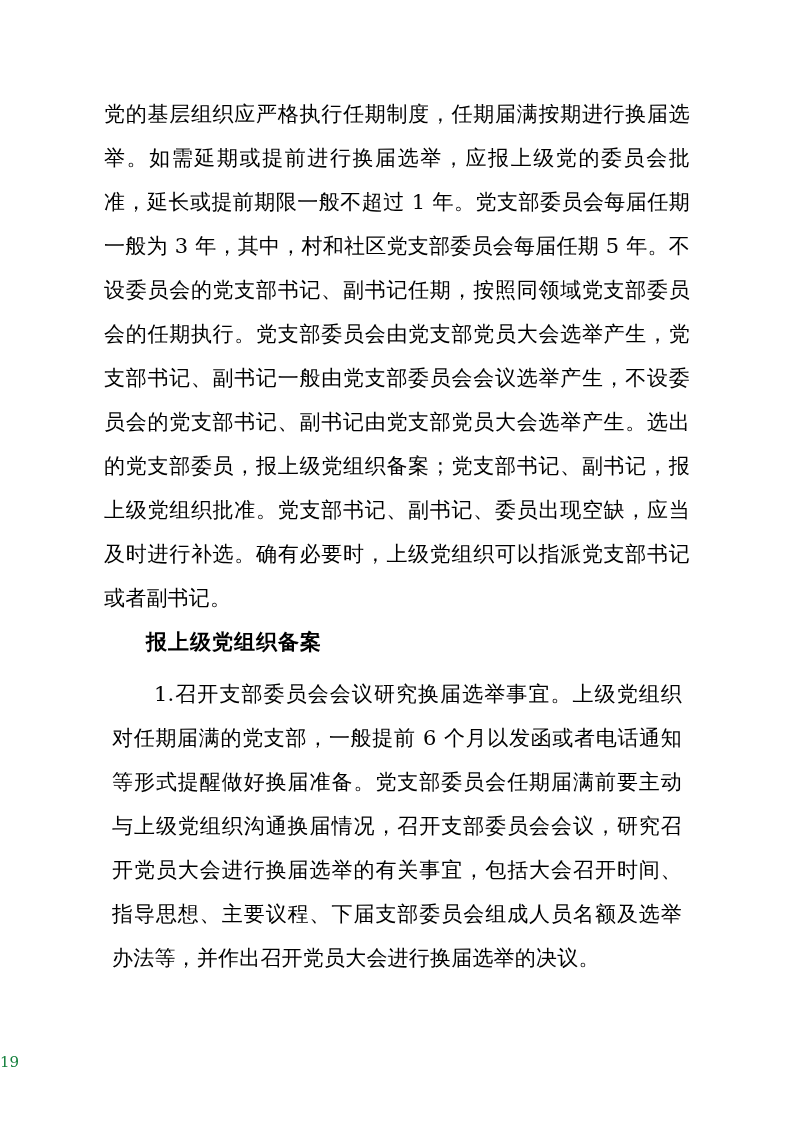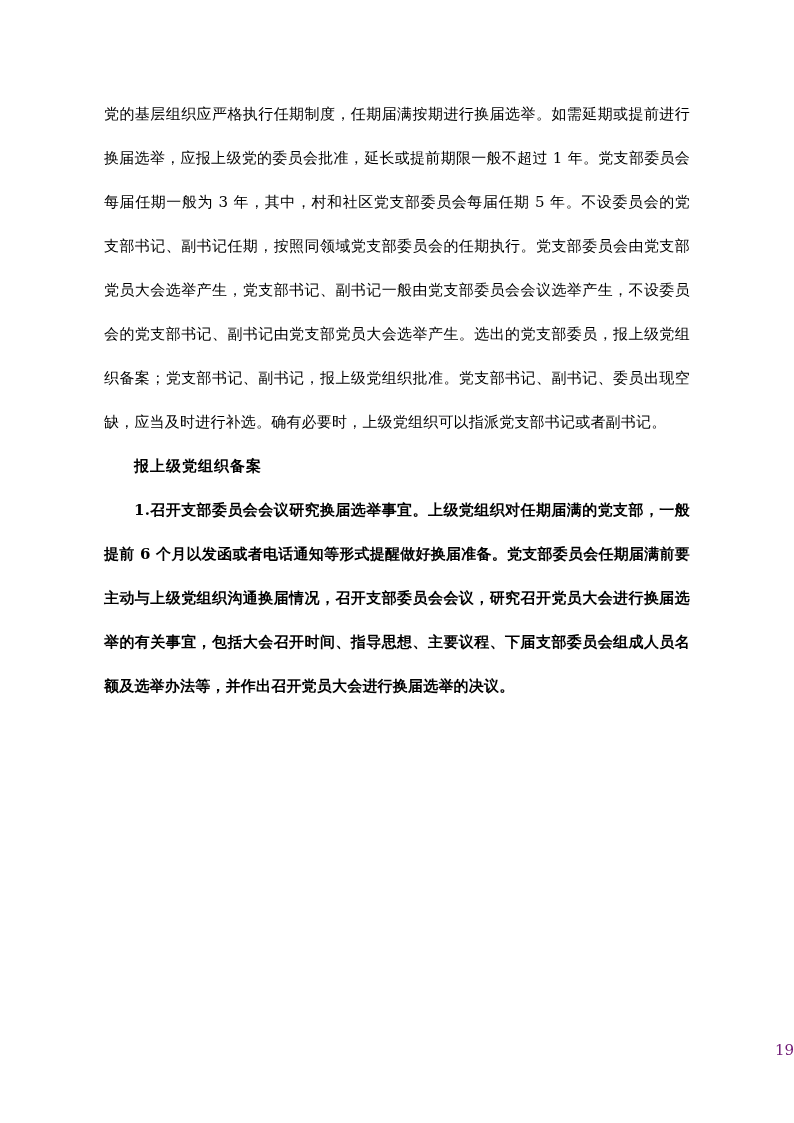--- a/index.html
+++ b/index.html
@@ -18,51 +18,50 @@
   .page {
     position: absolute;
     top: 0;
     left: 0;
     width: 794px;
     height: 1123px;
     box-sizing: border-box;
     padding: 92px 104px 60px 104px;
   }
   .body-text {
-    font-size: 15px;
+    font-size: 21px;
     line-height: 44px;
     text-align: justify;
     text-justify: inter-ideograph;
     letter-spacing: 0.2px;
   }
   p.para {
-    margin: 0;
+    margin: 8px;
     text-indent: 2em;
-    font-weight: bold;
   }
   p.para-noindent {
     margin: 0;
     text-indent: 0;
   }
   p.heading {
     margin: 0;
     text-indent: 2em;
     font-weight: bold;
     font-family: "DejaVu Serif", "Liberation Serif", serif;
     letter-spacing: 1px;
   }
   .page-number {
     position: absolute;
     left: 0;
     right: 0;
-    bottom: 64px;
-    text-align: right;
+    bottom: 52px;
+    text-align: left;
     font-size: 15px;
     font-family: "DejaVu Serif", "Liberation Serif", serif;
-    color: #701a75;
+    color: #15803d;
   }
 </style>
 </head>
 <body>
 
 <div class="page">
   <div class="body-text">
     <p class="para-noindent">党的基层组织应严格执行任期制度，任期届满按期进行换届选举。如需延期或提前进行换届选举，应报上级党的委员会批准，延长或提前期限一般不超过 1 年。党支部委员会每届任期一般为 3 年，其中，村和社区党支部委员会每届任期 5 年。不设委员会的党支部书记、副书记任期，按照同领域党支部委员会的任期执行。党支部委员会由党支部党员大会选举产生，党支部书记、副书记一般由党支部委员会会议选举产生，不设委员会的党支部书记、副书记由党支部党员大会选举产生。选出的党支部委员，报上级党组织备案；党支部书记、副书记，报上级党组织批准。党支部书记、副书记、委员出现空缺，应当及时进行补选。确有必要时，上级党组织可以指派党支部书记或者副书记。</p>
     <p class="heading">报上级党组织备案</p>
     <p class="para">1.召开支部委员会会议研究换届选举事宜。上级党组织对任期届满的党支部，一般提前 6 个月以发函或者电话通知等形式提醒做好换届准备。党支部委员会任期届满前要主动与上级党组织沟通换届情况，召开支部委员会会议，研究召开党员大会进行换届选举的有关事宜，包括大会召开时间、指导思想、主要议程、下届支部委员会组成人员名额及选举办法等，并作出召开党员大会进行换届选举的决议。</p>

